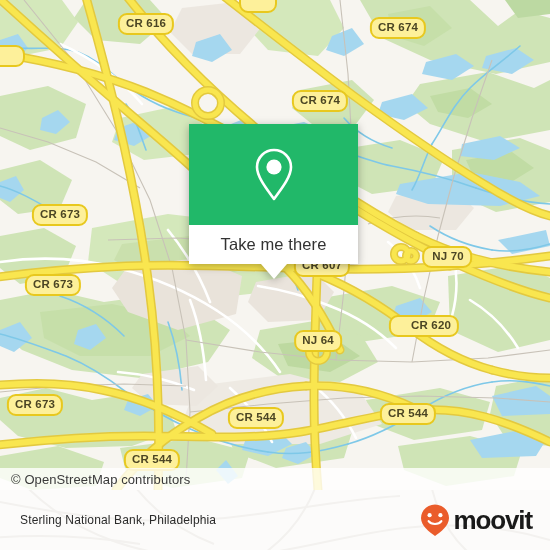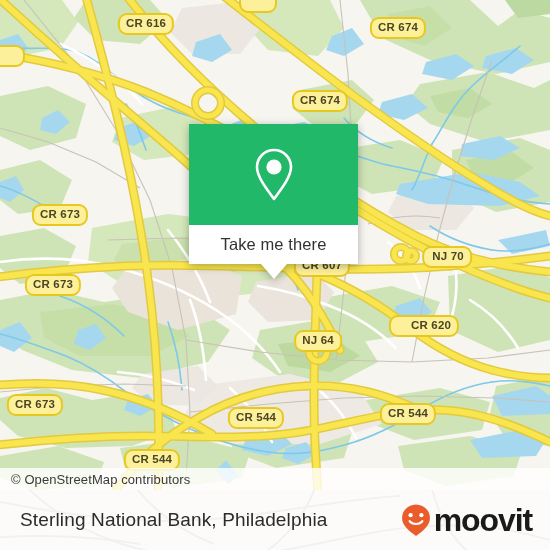--- a/index.html
+++ b/index.html
@@ -139,33 +139,33 @@
     left: 0; top: 0;
     width: 550px; height: 60px;
     display: flex;
     align-items: center;
     justify-content: space-between;
     box-sizing: border-box;
     padding: 0 18px 0 20px;
   }
   #place-title {
     font-family: "Liberation Sans", sans-serif;
-    font-size: 19px;
+    font-size: 12px;
     color: #2b2b2b;
     letter-spacing: 0.15px;
     white-space: nowrap;
   }
   #brand {
     display: flex;
     align-items: center;
     gap: 2px;
   }
   #brand-word {
     font-family: "Liberation Sans", sans-serif;
-    font-size: 32px;
+    font-size: 26px;
     font-weight: bold;
     color: #1a1a1a;
     letter-spacing: -1.1px;
     line-height: 1;
   }
 </style>
 </head>
 <body>
 
 <div id="screen">

